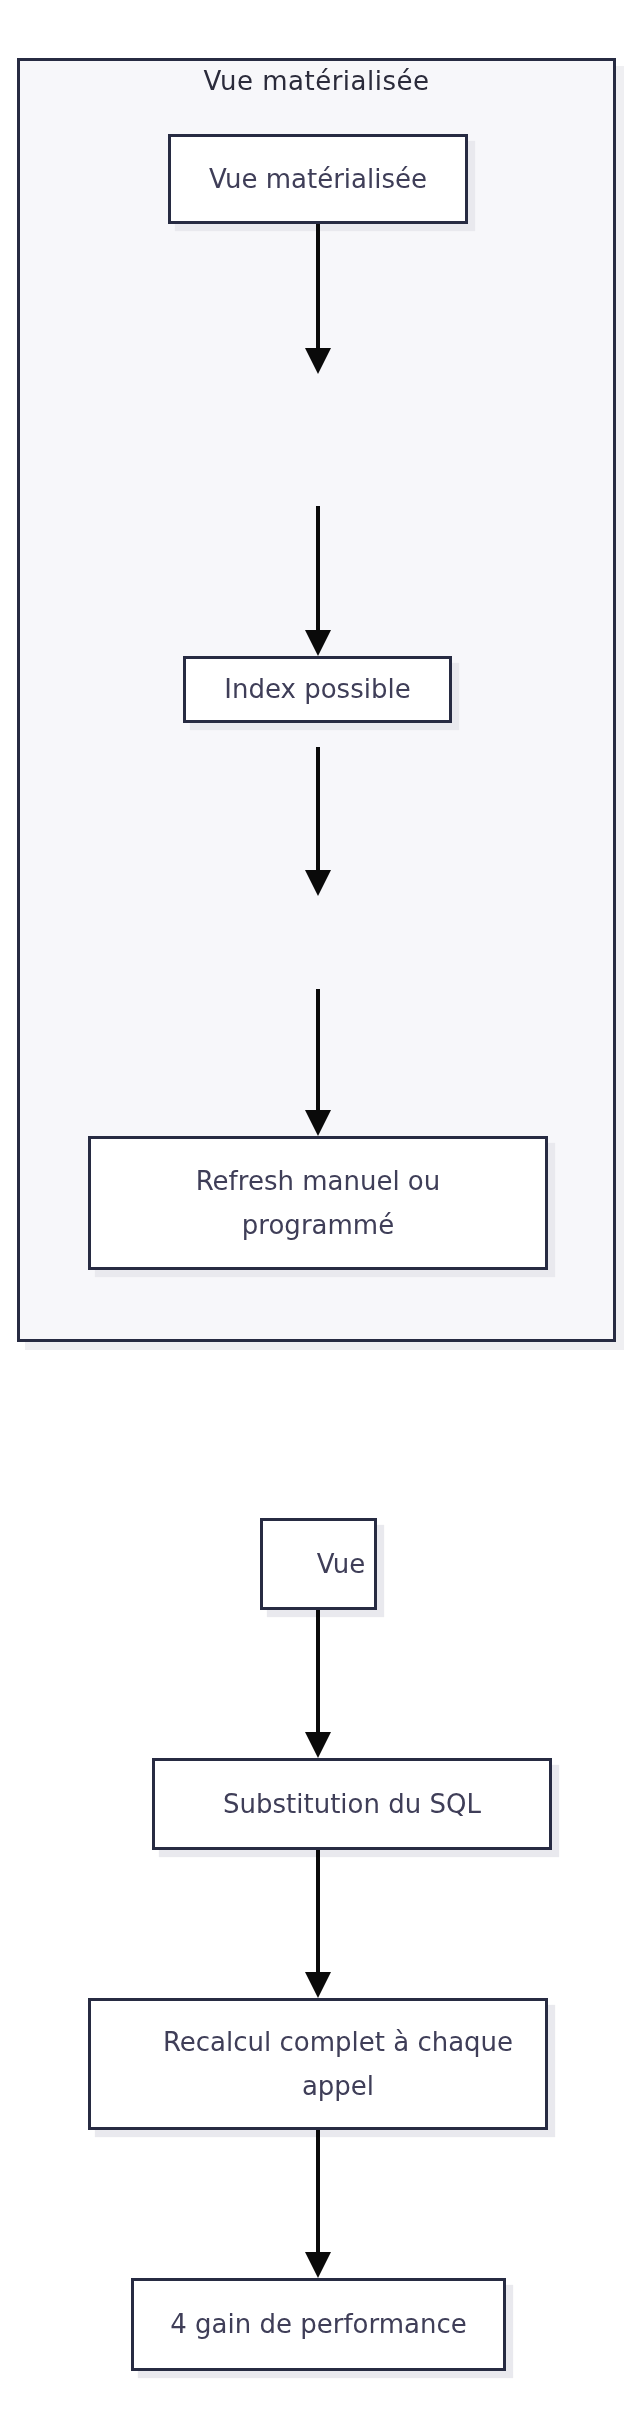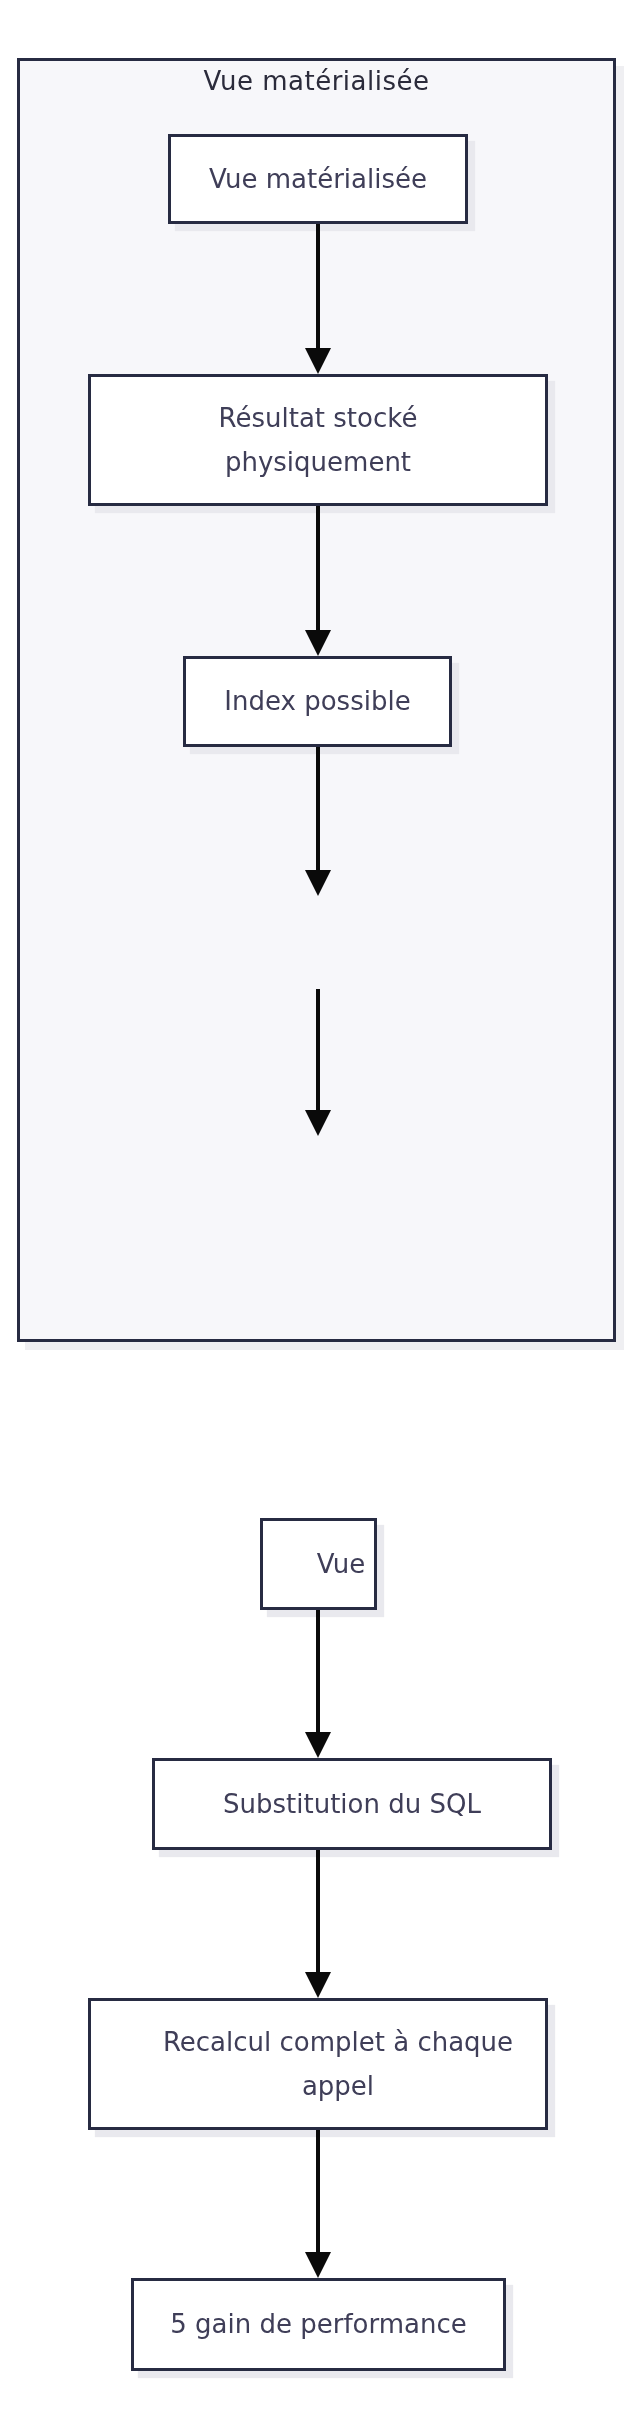--- a/index.html
+++ b/index.html
@@ -86,35 +86,35 @@
   <section class="group" style="left:17px;top:14px;width:599px;height:1284px;">
     <div class="group-title">Vue matérialisée</div>
   </section>
 
   <div class="node" style="left:168px;top:90px;width:300px;height:90px;">
     <span>Vue matérialisée</span>
   </div>
 
   <div class="arrow" style="top:180px;height:150px;"></div>
 
-  <div class="node" style="left:88px;top:330px;width:460px;height:132px;">
-    <span class="w300">Résultat stocké physiquement</span>
-  </div>
 
   <div class="arrow" style="top:462px;height:150px;"></div>
 
-  <div class="node" style="left:183px;top:612px;width:269px;height:91px;">
+  <div class="node" style="left:183px;top:612px;width:269px;height:67px;">
     <span>Index possible</span>
   </div>
 
   <div class="arrow" style="top:703px;height:149px;"></div>
 
 
   <div class="arrow" style="top:945px;height:147px;"></div>
 
+  <div class="node" style="left:88px;top:1092px;width:460px;height:134px;">
+    <span class="w310">Refresh manuel ou programmé</span>
+  </div>
 
 
   <div class="node" style="left:260px;top:1474px;width:117px;height:92px;padding-left:45px;">
     <span>Vue</span>
   </div>
 
   <div class="arrow" style="top:1566px;height:148px;"></div>
 
   <div class="node" style="left:152px;top:1714px;width:400px;height:92px;">
     <span>Substitution du SQL</span>
@@ -122,16 +122,16 @@
 
   <div class="arrow" style="top:1806px;height:148px;"></div>
 
   <div class="node" style="left:88px;top:1954px;width:460px;height:132px;padding-left:40px;">
     <span class="w380">Recalcul complet à chaque appel</span>
   </div>
 
   <div class="arrow" style="top:2086px;height:148px;"></div>
 
   <div class="node" style="left:131px;top:2234px;width:375px;height:93px;">
-    <span>5 gain de performance</span>
+    <span>4 gain de performance</span>
   </div>
 
 </div>
 
 </body></html>

